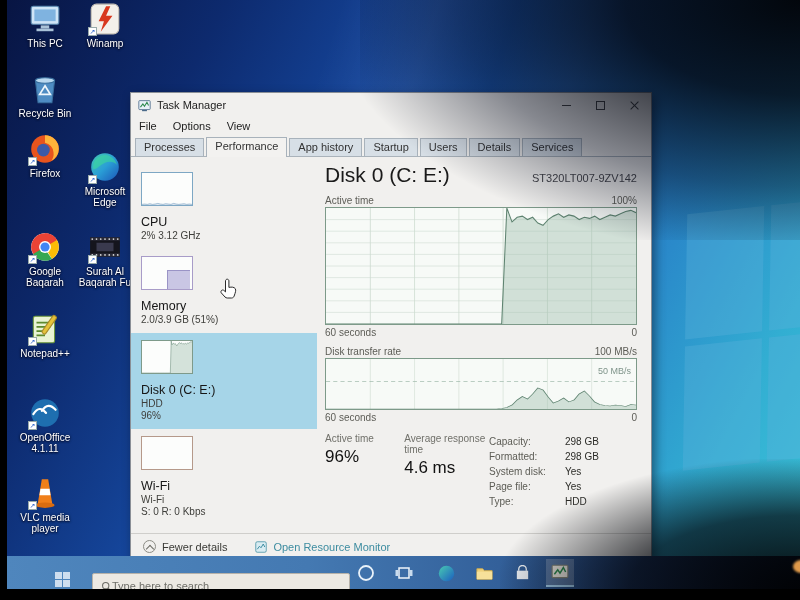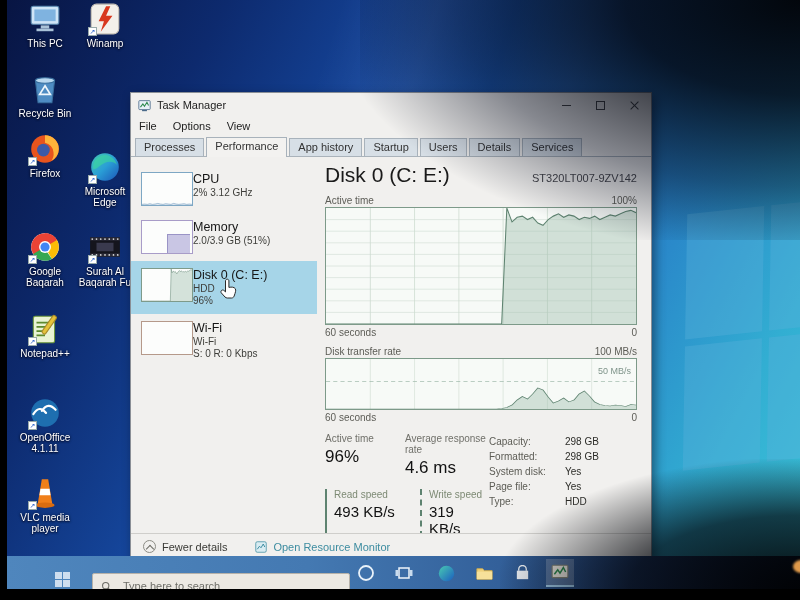--- a/index.html
+++ b/index.html
@@ -47,21 +47,21 @@
   .menubar { height:18px; display:flex; gap:16px; align-items:center; padding-left:8px;
     font-size:11px; color:#222; }
   .tabs { height:22px; display:flex; align-items:flex-end; padding-left:4px;
     border-bottom:1px solid #aab3bb; }
   .tab { padding:2px 8px 3px; margin-right:2px; font-size:11px; color:#333;
     background:#d7dfe6; border:1px solid #a8b2bb; border-bottom:none; white-space:nowrap; }
   .tab.active { background:#f3f2f0; margin-bottom:-1px; padding-bottom:5px; }
   .content { position:absolute; top:66px; bottom:26px; left:0; right:0; display:flex; }
   
   .sidebar { width:186px; padding-top:6px; }
-  .side-item { display:flex; gap:0; padding:7px 6px 7px 10px; }
+  .side-item { display:flex; gap:9px; padding:7px 6px 7px 10px;flex-direction:column; }
   .side-item.selected { background:#a6d5e8; }
   .thumb { width:52px; height:34px; background:#fcfdfc; border:1px solid #93a9b8; flex:none;
     position:relative; overflow:hidden; }
   .thumb svg { position:absolute; inset:0; width:100%; height:100%; }
   .thumb.mem i { position:absolute; right:2px; bottom:0; width:46%; height:58%;
     background:#c9c6e4; border-left:1px solid #9a94c6; border-top:1px solid #9a94c6; display:block; }
   .side-name { font-size:12.5px; color:#161616; margin-bottom:1px; }
   .side-sub { font-size:10px; color:#3e3e3a; line-height:12px; }
   
   .main { flex:1; padding:4px 14px 0 8px; position:relative; }
@@ -98,21 +98,21 @@
     border-left:1.2px solid #6d6d66; border-top:1.2px solid #6d6d66; transform:rotate(45deg); }
   .resmon { display:flex; align-items:center; gap:6px; font-size:11px; color:#3d8ca0; }
   
   .taskbar { position:absolute; left:0; right:0; top:556px; height:33px;
     background:linear-gradient(90deg,#4f86bd 0%,#4479b2 38%,#33609a 62%,#1d3764 82%,#0a152c 100%); }
   .tb-start { position:absolute; left:48px; top:16px; width:15px; height:15px;
     display:grid; grid-template-columns:1fr 1fr; gap:1.5px; opacity:0.9; }
   .tb-start span { background:#dce8f5; }
   .tb-search { position:absolute; left:85px; top:17px; width:258px; height:26px;
     background:#ece9e3; border:1px solid #b6b2aa; border-radius:2px;
-    display:flex; align-items:center; gap:11px; padding-left:8px;
+    display:flex; align-items:center; gap:0; padding-left:8px;
     font-size:11px; color:#6e6e68; }
   .tb-ic { position:absolute; top:3px; width:28px; height:28px; display:flex;
     align-items:center; justify-content:center; }
   .tb-active { background:rgba(255,255,255,0.22); border-bottom:2px solid #a8d4f2; }
   
   .cursor { position:absolute; left:212px; top:278px; width:20px; height:22px; z-index:50; }
 </style>
 </head>
 <body>
 
@@ -411,32 +411,22 @@
           </div>
 
           <div class="stats">
             <div class="stats-left">
               <div class="srow">
                 <div class="stat stat1">
                   <div class="l">Active time</div>
                   <div class="v">96%</div>
                 </div>
                 <div class="stat">
-                  <div class="l">Average response rate</div>
+                  <div class="l">Average response time</div>
                   <div class="v">4.6 ms</div>
-                </div>
-              </div>
-              <div class="srow">
-                <div class="stat stat1 speed">
-                  <div class="l">Read speed</div>
-                  <div class="v">493 KB/s</div>
-                </div>
-                <div class="stat speed w">
-                  <div class="l">Write speed</div>
-                  <div class="v">319 KB/s</div>
                 </div>
               </div>
             </div>
             <div class="details">
               <div class="drow">
                   <span class="dl">Capacity:</span>
                   <span class="dv">298 GB</span>
                 </div>
               <div class="drow">
                   <span class="dl">Formatted:</span>

